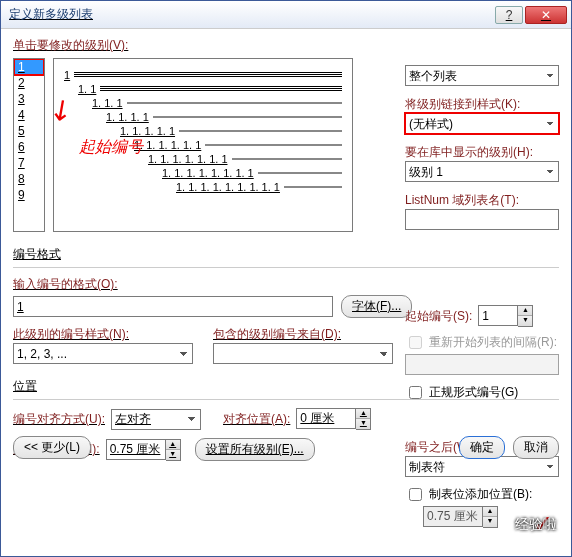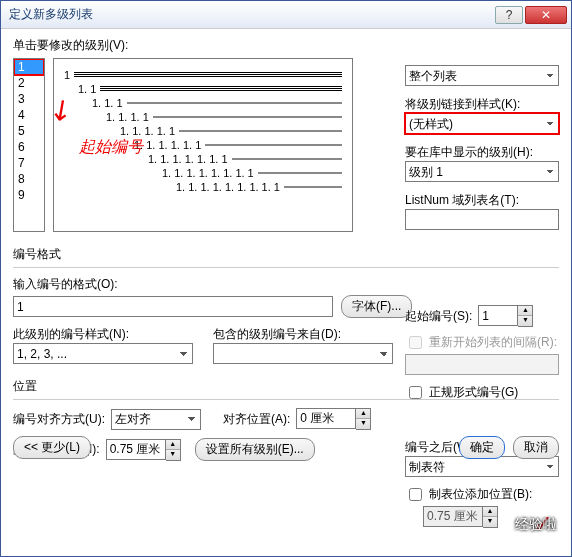--- a/index.html
+++ b/index.html
@@ -1,24 +1,24 @@
 <!DOCTYPE html>
 <html><head>
 <meta charset="utf-8">
 <style>
 * { box-sizing: border-box; font-family: "Microsoft YaHei", SimSun, sans-serif; font-size: 12px; }
 body { margin: 0; background: #f0f0f0; width: 572px; height: 557px; position: relative; }
-.window { position: absolute; top: 0; left: 0; width: 572px; height: 557px; background: #fff; border: 1px solid #3b5998; }
+.window { position: absolute; top: 0; left: 0; width: 572px; height: 557px; background: #fff; border: 1px solid #3b5998; text-decoration: underline; }
 .titlebar { height: 28px; background: linear-gradient(#fff, #e3eaf6); border-bottom: 1px solid #ccc; display: flex; align-items: center; padding: 0 4px 0 8px; }
 .titlebar .title { flex: 1; color: #1a3c6e; font-size: 12px; }
 .titlebar .btn { width: 28px; height: 18px; margin-left: 2px; display: flex; align-items: center; justify-content: center; border: 1px solid #8aa; background: linear-gradient(#f8f8f8,#e0e0e0); border-radius: 2px; }
 .titlebar .btn.close { background: linear-gradient(#e77,#c33); border-color: #a22; color: #fff; width: 42px; }
 .titlebar .btn.help { color: #333; }
 .content { padding: 8px 12px; position: relative; }
-.label { color: #000000; }
+.label { color: #7f1d1d; }
 .row { display: flex; align-items: center; }
 select, input[type=text] { border: 1px solid #7a7a7a; background: #fff; height: 21px; padding: 0 3px; font-size: 12px; }
 select { appearance: none; background-image: linear-gradient(45deg, transparent 50%, #555 50%), linear-gradient(135deg, #555 50%, transparent 50%); background-position: right 8px center, right 4px center; background-size: 4px 4px, 4px 4px; background-repeat: no-repeat; padding-right: 18px; }
 button { border: 1px solid #888; background: linear-gradient(#f8f8f8,#e4e4e4); height: 23px; padding: 0 10px; border-radius: 10px; cursor: pointer; }
 .fieldset-label { margin: 8px 0 4px; }
 .divider { border-top: 1px solid #ccc; margin: 4px 0 8px; }
 .levellist { border: 1px solid #7a7a7a; width: 32px; height: 174px; overflow: hidden; background: #fff; }
 .levellist .item { padding: 1px 4px; cursor: default; }
 .levellist .item.selected { background: #3399ff; color: #fff; }
 .preview { border: 1px solid #7a7a7a; background: #fff; flex: 1; height: 174px; margin-left: 8px; padding: 8px 10px; position: relative; overflow: hidden; }

